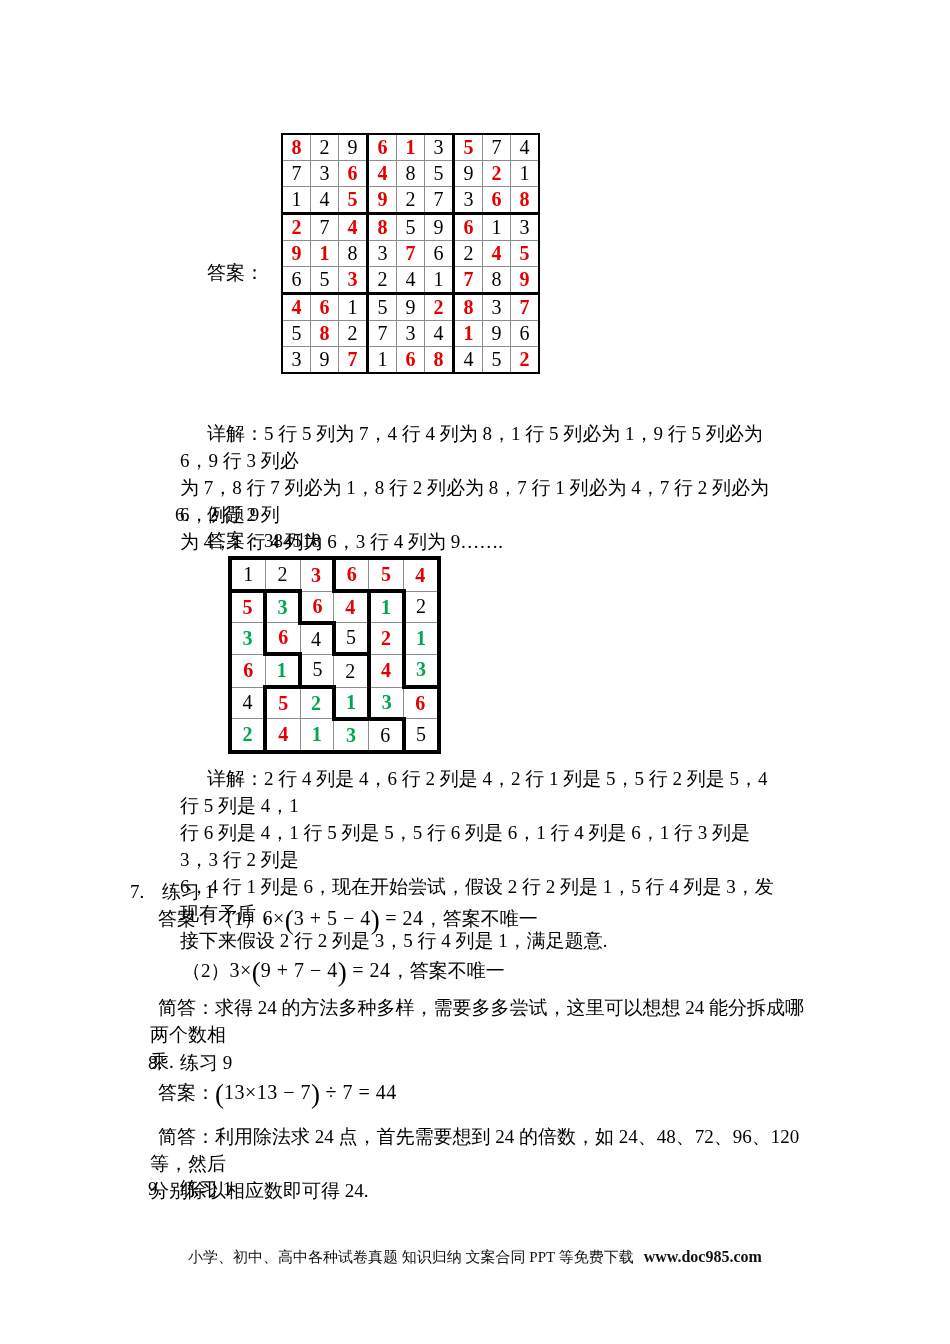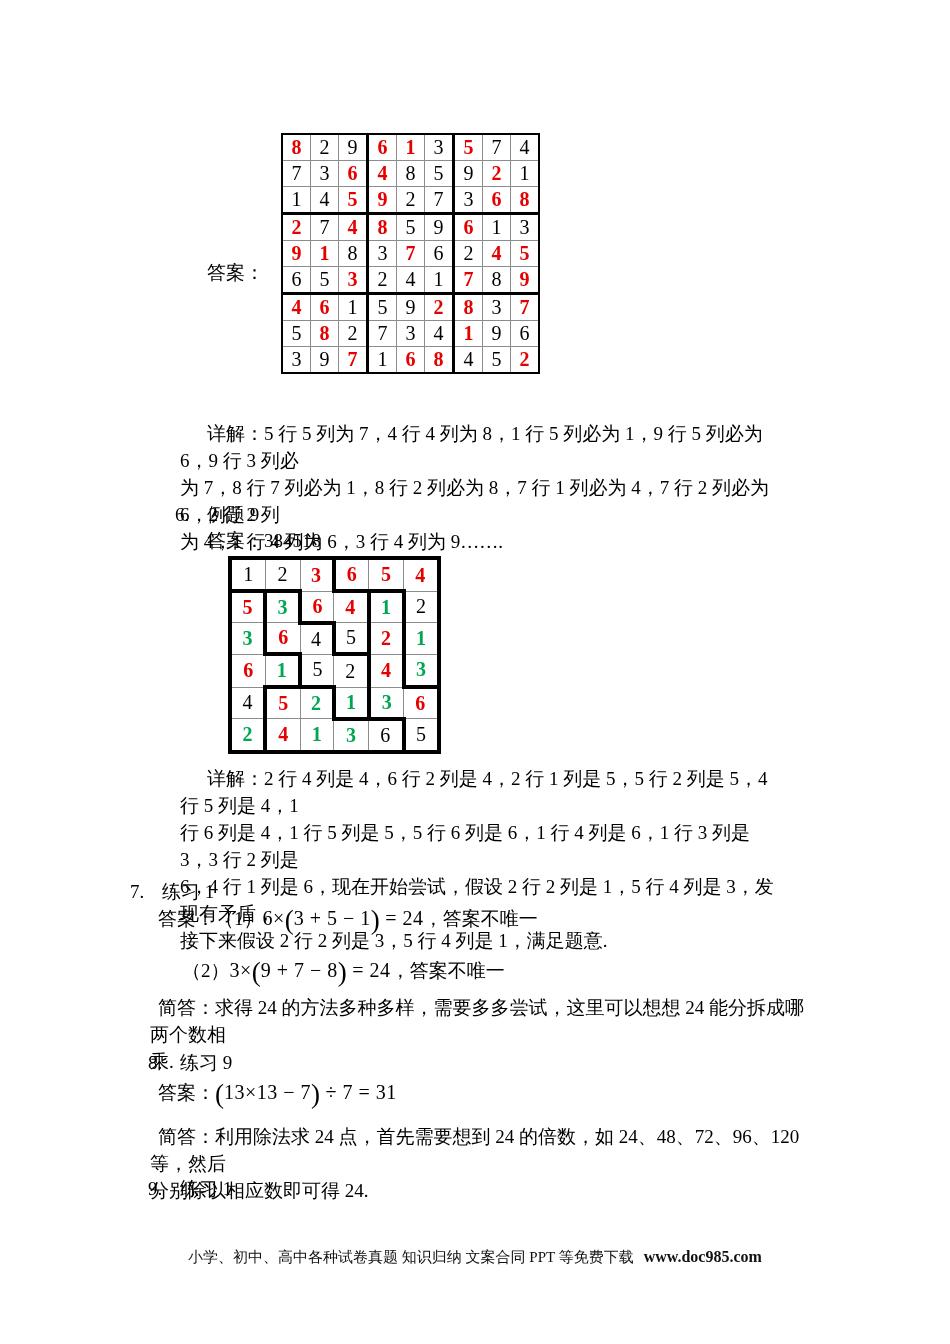--- a/index.html
+++ b/index.html
@@ -215,36 +215,36 @@
 <div class="abs lines indent27" style="left:180px;top:765px;width:600px;">详解：2 行 4 列是 4，6 行 2 列是 4，2 行 1 列是 5，5 行 2 列是 5，4 行 5 列是 4，1
 行 6 列是 4，1 行 5 列是 5，5 行 6 列是 6，1 行 4 列是 6，1 行 3 列是 3，3 行 2 列是
 6，4 行 1 列是 6，现在开始尝试，假设 2 行 2 列是 1，5 行 4 列是 3，发现有矛盾，
 接下来假设 2 行 2 列是 3，5 行 4 列是 1，满足题意.</div>
 
 <div class="abs" style="left:130px;top:879px;">
   <span class="secnum">7.</span><span class="sectitle">练习 1</span>
 </div>
 
 <div class="abs ansline" style="left:158px;top:898px;">
-  <span>答案：</span><span>（1）</span><span class="mf"><span class="mseg">6×</span><span class="pr">(</span><span class="mseg">3 + 5 − 1</span><span class="pr">)</span><span class="mseg"> = 24</span></span><span>，答案不唯一</span>
+  <span>答案：</span><span>（1）</span><span class="mf"><span class="mseg">6×</span><span class="pr">(</span><span class="mseg">3 + 5 − 4</span><span class="pr">)</span><span class="mseg"> = 24</span></span><span>，答案不唯一</span>
 </div>
 
 <div class="abs ansline" style="left:182px;top:950px;">
-  <span>（2）</span><span class="mf"><span class="mseg">3×</span><span class="pr">(</span><span class="mseg">9 + 7 − 8</span><span class="pr">)</span><span class="mseg"> = 24</span></span><span>，答案不唯一</span>
+  <span>（2）</span><span class="mf"><span class="mseg">3×</span><span class="pr">(</span><span class="mseg">9 + 7 − 4</span><span class="pr">)</span><span class="mseg"> = 24</span></span><span>，答案不唯一</span>
 </div>
 
 <div class="abs lines indent8" style="left:150px;top:994px;width:665px;font-family:Liberation Serif, serif;">简答：求得 24 的方法多种多样，需要多多尝试，这里可以想想 24 能分拆成哪两个数相
 乘.</div>
 
 <div class="abs" style="left:148px;top:1050px;">
   <span class="secnum">8.</span><span class="sectitle">练习 9</span>
 </div>
 
 <div class="abs ansline" style="left:158px;top:1072px;">
-  <span>答案：</span><span class="mf"><span class="mseg"></span><span class="pr">(</span><span class="mseg">13×13 − 7</span><span class="pr">)</span><span class="mseg"> ÷ 7 = 31</span></span>
+  <span>答案：</span><span class="mf"><span class="mseg"></span><span class="pr">(</span><span class="mseg">13×13 − 7</span><span class="pr">)</span><span class="mseg"> ÷ 7 = 44</span></span>
 </div>
 
 <div class="abs lines indent8" style="left:150px;top:1123px;width:665px;">简答：利用除法求 24 点，首先需要想到 24 的倍数，如 24、48、72、96、120 等，然后
 分别除以相应数即可得 24.</div>
 
 <div class="abs" style="left:148px;top:1176px;">
   <span class="secnum">9.</span><span class="sectitle">练习 1</span>
 </div>
 
 <div class="abs footer" style="left:0px;top:1248px;">

